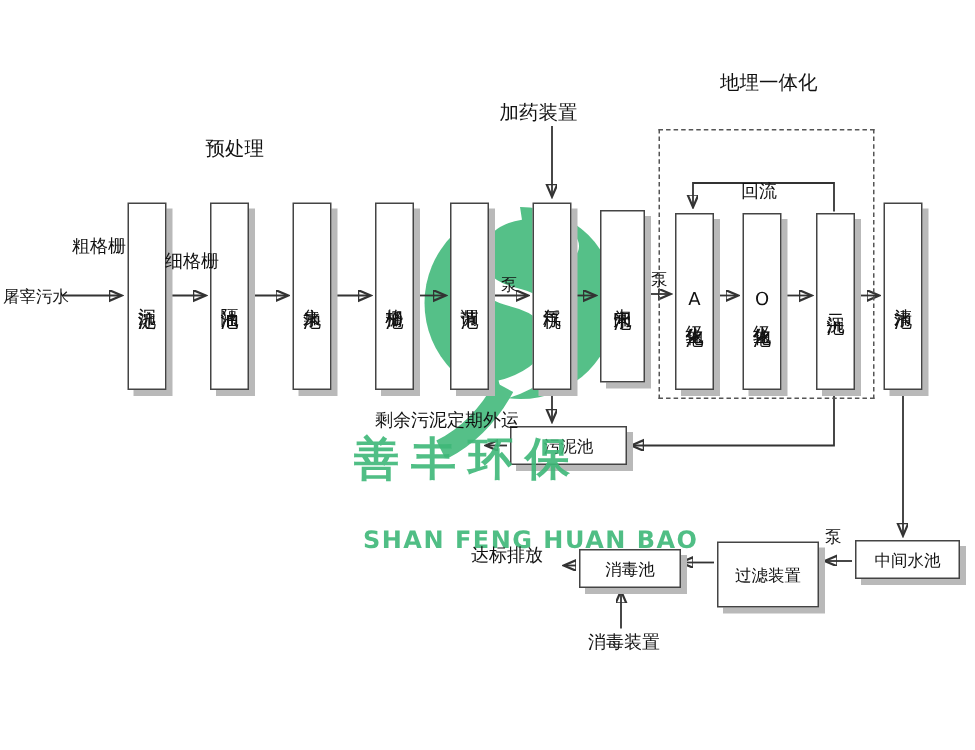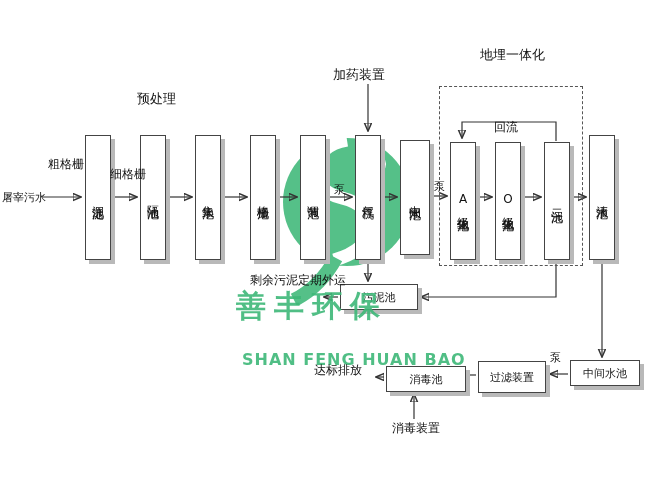--- a/index.html
+++ b/index.html
@@ -132,22 +132,22 @@
   <div class="tank v" style="left:300px;top:135px;width:26px;height:125px;">调节池</div>
   <div class="tank v" style="left:355px;top:135px;width:26px;height:125px;">气浮机</div>
   <div class="tank v" style="left:400px;top:140px;width:30px;height:115px;">中间水池</div>
   <div class="tank v" style="left:450px;top:142px;width:26px;height:118px;">A级生化池</div>
   <div class="tank v" style="left:495px;top:142px;width:26px;height:118px;">O级生化池</div>
   <div class="tank v" style="left:544px;top:142px;width:26px;height:118px;">二沉池</div>
   <div class="tank v" style="left:589px;top:135px;width:26px;height:125px;">清水池</div>
 
   <div class="tank h" style="left:340px;top:284px;width:78px;height:26px;">污泥池</div>
   <div class="tank h" style="left:570px;top:360px;width:70px;height:26px;">中间水池</div>
-  <div class="tank h" style="left:478px;top:361px;width:68px;height:32px;">过滤装置</div>
-  <div class="tank h" style="left:386px;top:366px;width:80px;height:26px;">消毒池</div>
+  <div class="tank h" style="left:478px;top:361px;width:68px;height:44px;">过滤装置</div>
+  <div class="tank h" style="left:386px;top:366px;width:68px;height:26px;">消毒池</div>
 
   <span class="lbl small" style="left:2px;top:190px;">屠宰污水</span>
   <span class="lbl" style="left:48px;top:156px;">粗格栅</span>
   <span class="lbl" style="left:110px;top:166px;">细格栅</span>
   <span class="lbl med" style="left:137px;top:90px;">预处理</span>
   <span class="lbl med" style="left:333px;top:66px;">加药装置</span>
   <span class="lbl med" style="left:480px;top:46px;">地埋一体化</span>
   <span class="lbl" style="left:494px;top:100px;margin-top:19px;">回流</span>
   <span class="lbl small" style="left:334px;top:182px;">泵</span>
   <span class="lbl small" style="left:434px;top:179px;">泵</span>

